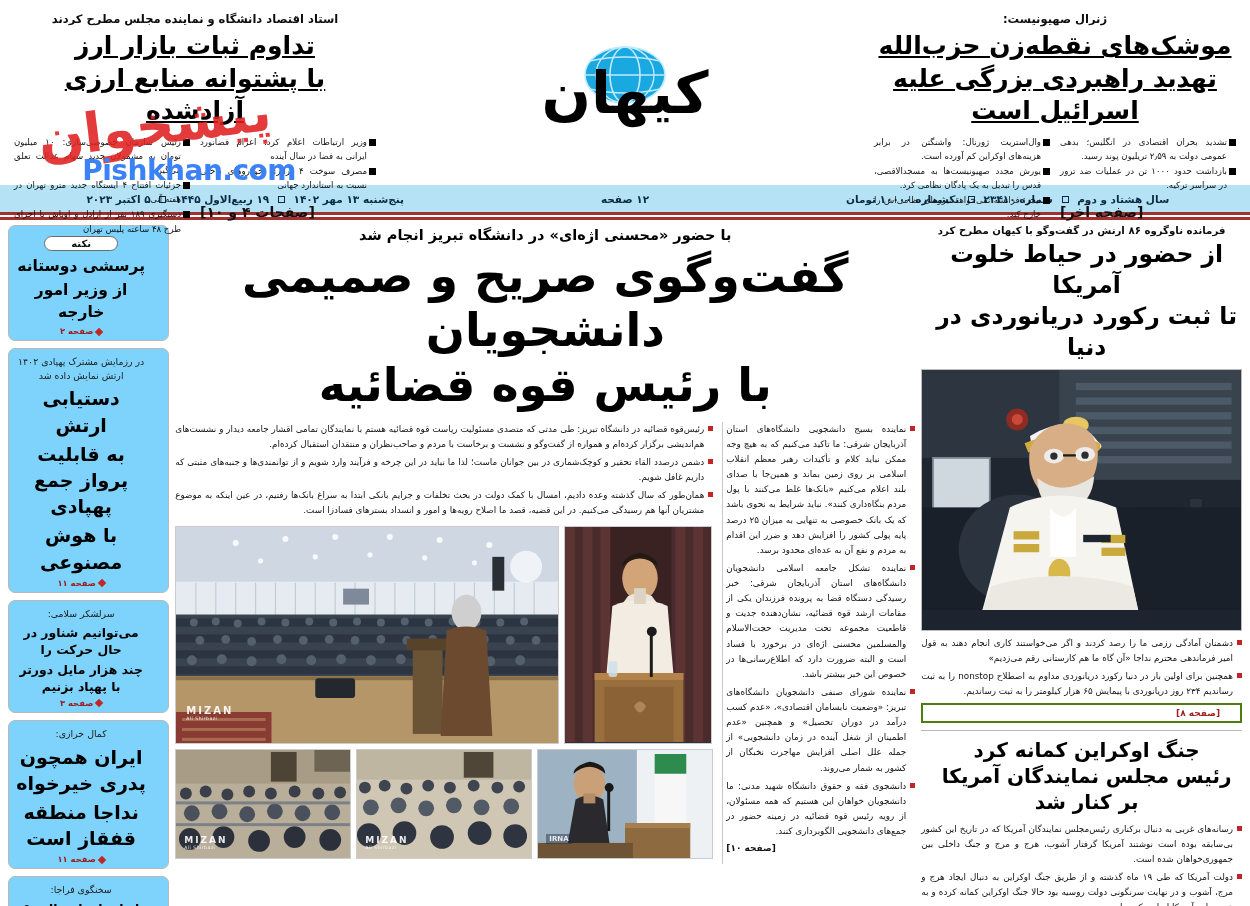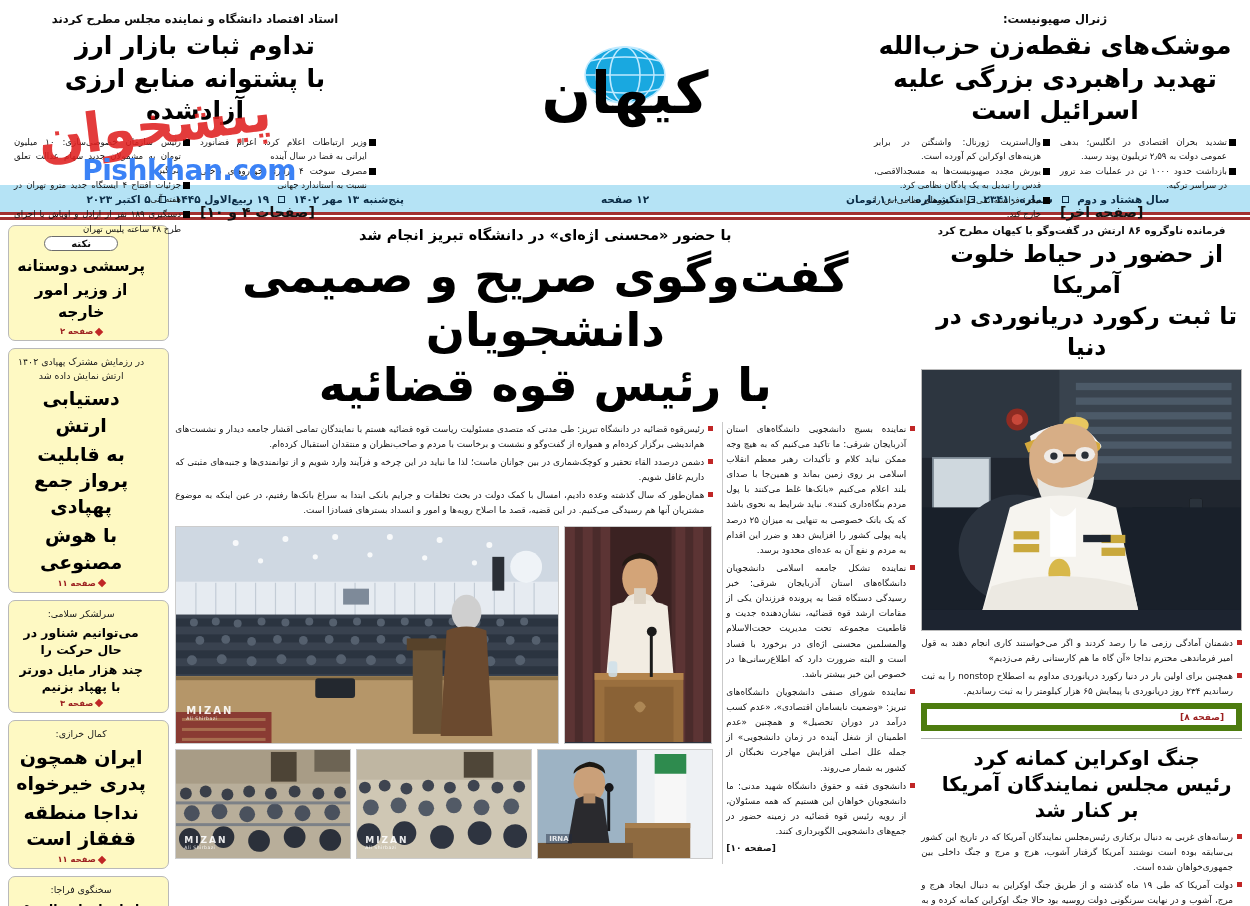--- a/index.html
+++ b/index.html
@@ -45,20 +45,21 @@
     margin-bottom: 4px;
     letter-spacing: -0.2px;
   }
   .mh-head {
     font-size: 25px;
     font-weight: bold;
     color: #000;
     text-align: center;
     line-height: 1.30;
     letter-spacing: -0.6px;
+    text-decoration: underline;
   }
   .mh-head .l2 { display: block; }
   .bullets {
     margin-top: 7px;
     display: flex;
     flex-direction: row-reverse;
     gap: 10px;
   }
   .bcol { width: 50%; }
   .bitem {
@@ -167,21 +168,21 @@
     gap: 6px;
   }
   .col-right { width: 176px; }
   .col-center { flex: 1; }
   .col-left { width: 350px; }
 
   
   .nbox {
     border: 1px solid #b9b9b9;
     border-radius: 7px;
-    background: #fef9c3;
+    background: #7dd3fc;
     padding: 6px 22px 4px 7px;
     margin-bottom: 7px;
     text-align: center;
   }
   .nbox-tag {
     display: inline-block;
     border: 1px solid #6c6c6c;
     border-radius: 11px;
     background: #fff;
     font-size: 10px; font-weight: bold;
@@ -325,22 +326,22 @@
   .lh-head.sm { font-size: 20px; letter-spacing: -0.7px; }
   .photo-main {
     width: 100%; height: 262px;
     position: relative; overflow: hidden;
     border: 1px solid #bbb;
     background: #1d2430;
     margin-bottom: 5px;
   }
   .left-sep { height: 1px; background: #b8b8b8; margin: 7px 0 6px 0; }
   .box8 {
-    border: 6px solid #4d7c0f;
-    padding: 3px 12px;
+    border: 2px solid #4d7c0f;
+    padding: 3px 20px;
     display: flex; flex-direction: row-reverse;
     justify-content: space-between; align-items: center;
     font-size: 8.6px;
   }
 </style>
 </head>
 <body>
 
 <div id="page">
 

